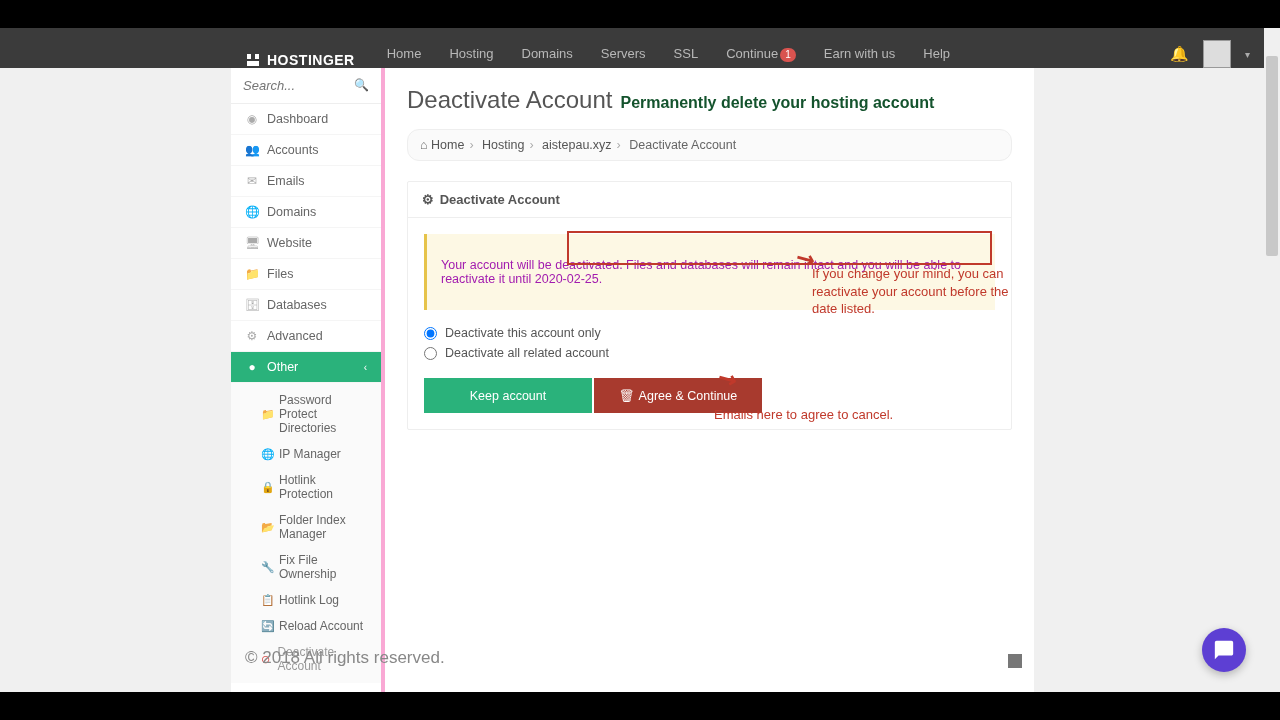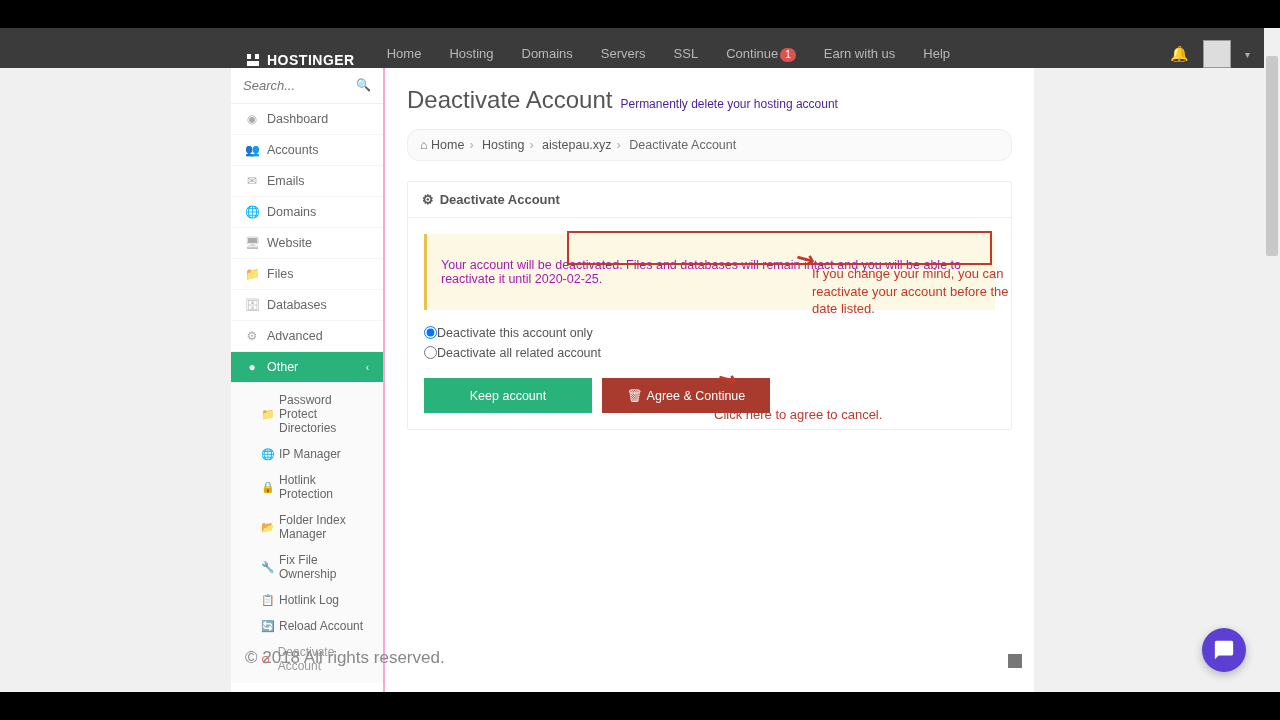--- a/index.html
+++ b/index.html
@@ -15,53 +15,53 @@
 .nav{display:flex;gap:4px}
 .nav a{color:#b8b8b8;text-decoration:none;padding:6px 12px;font-size:13px;cursor:pointer}
 .nav .badge{display:inline-block;background:#d9534f;color:#fff;border-radius:8px;font-size:10px;padding:0 5px;margin-left:2px;line-height:14px;vertical-align:middle}
 .topbar-right{margin-left:auto;display:flex;align-items:center;gap:14px}
 .bell{color:#aaa;font-size:15px;cursor:pointer}
 .avatar{width:28px;height:28px;background:#ddd;border:1px solid #999}
 .caret{color:#aaa;font-size:10px}
 .container{position:absolute;left:231px;right:246px;top:40px;bottom:0;display:flex;background:#fff}
 .right-gutter{position:absolute;right:16px;top:40px;width:230px;bottom:0;background:#f0f0f0}
 .left-gutter{position:absolute;left:0;top:40px;width:231px;bottom:0;background:#f0f0f0}
-.sidebar{width:154px;background:#fff;border-right:2px solid #f9a8d4;flex-shrink:0}
+.sidebar{width:154px;background:#fff;border-right:4px solid #f9a8d4;flex-shrink:0}
 .search-box{padding:10px 12px;border-bottom:1px solid #eee;position:relative}
 .search-box input{width:100%;border:none;outline:none;font-size:13px;color:#888;font-style:italic}
 .search-box .mag{position:absolute;right:12px;top:10px;color:#ccc;font-size:12px}
 .menu{list-style:none}
 .menu>li{padding:8px 14px;color:#666;cursor:pointer;display:flex;align-items:center;gap:8px;border-bottom:1px solid #f5f5f5;font-size:12.5px}
 .menu>li .mi{width:14px;text-align:center;color:#aaa;font-size:12px}
 .menu>li.active{background:#2ab27b;color:#fff}
 .menu>li.active .mi{color:#fff}
 .menu>li.active .chev{margin-left:auto;font-size:10px}
 .submenu{list-style:none;background:#fafafa;padding:4px 0}
 .submenu li{padding:6px 14px 6px 30px;font-size:12px;color:#666;cursor:pointer;display:flex;align-items:center;gap:6px}
 .submenu li .si{width:12px;font-size:11px}
 .submenu li.deact{color:#999}
 .si-brown{color:#b0855b}
 .si-dark{color:#555}
 .si-blue{color:#3b8fd6}
 .si-red{color:#d9534f}
 .main{flex:1;padding:18px 22px;background:#fff;min-width:0}
 .page-title{font-size:24px;font-weight:300;color:#555;margin-bottom:2px;display:flex;align-items:baseline;gap:8px}
-.page-sub{font-size:12px;color:#4c1d95;font-weight:normal}
+.page-sub{font-size:16px;color:#14532d;font-weight:bold}
 .breadcrumb{background:#fafafa;border:1px solid #eee;padding:8px 12px;font-size:12.5px;color:#666;margin-top:15px;border-radius:12px}
 .breadcrumb a{color:#555;text-decoration:none;cursor:pointer}
 .breadcrumb .sep{color:#aaa;margin:0 5px}
 .panel{border:1px solid #eee;margin-top:20px;border-radius:2px}
 .panel-head{padding:10px 14px;border-bottom:1px solid #eee;font-weight:bold;color:#555;font-size:13px;display:flex;align-items:center;gap:6px}
 .panel-body{padding:16px}
 .alert{background:#fdf8e4;border-left:3px solid #e6c34a;padding:24px 14px;font-size:12.5px;color:#a21caf;position:relative}
 .alert-highlight{position:absolute;border:2px solid #c0392b;top:-3px;height:34px;left:140px;width:425px;pointer-events:none}
 .radios{margin-top:16px}
-.radios label{display:flex;align-items:flex-start;gap:0;font-size:12.5px;color:#555;margin-bottom:6px;cursor:pointer}
+.radios label{display:flex;align-items:flex-end;gap:8px;font-size:12.5px;color:#555;margin-bottom:6px;cursor:pointer}
 .radios input{cursor:pointer}
-.btns{margin-top:18px;display:flex;gap:10px}
+.btns{margin-top:18px;display:flex;gap:2px}
 .btn{padding:10px 0;font-size:12.5px;color:#fff;border:none;cursor:pointer;text-align:center}
 .btn-keep{background:#2ab27b;width:168px}
 .btn-agree{background:#a83a2e;width:168px;display:flex;align-items:center;justify-content:center;gap:4px}
 .anno{position:absolute;color:#c0392b;font-size:13px;line-height:1.35}
 .anno1{left:812px;top:237px;width:210px}
 .anno2{left:714px;top:378px}
 .arrow{position:absolute;color:#c0392b;font-size:22px;font-weight:bold}
 .arrow1{left:796px;top:218px;transform:rotate(-30deg)}
 .arrow2{left:718px;top:338px;transform:rotate(-30deg)}
 .footer{position:absolute;left:245px;bottom:24px;font-size:17px;color:#888}
@@ -225,21 +225,21 @@
               </button>
           </div>
         </div>
       </div>
     </div>
   </div>
 
   <div class="arrow arrow1">↘</div>
   <div class="anno anno1">If you change your mind, you can reactivate your account before the date listed.</div>
   <div class="arrow arrow2">↘</div>
-  <div class="anno anno2">Click here to agree to cancel.</div>
+  <div class="anno anno2">Emails here to agree to cancel.</div>
 
   <div class="footer">© 2018 All rights reserved.</div>
   <div class="footer-sq"></div>
 
   <div class="chat-bubble">
     <svg width="22" height="22" viewBox="0 0 24 24">
         <path d="M20 2H4c-1.1 0-2 .9-2 2v18l4-4h14c1.1 0 2-.9 2-2V4c0-1.1-.9-2-2-2z"></path>
       </svg>
   </div>
 

